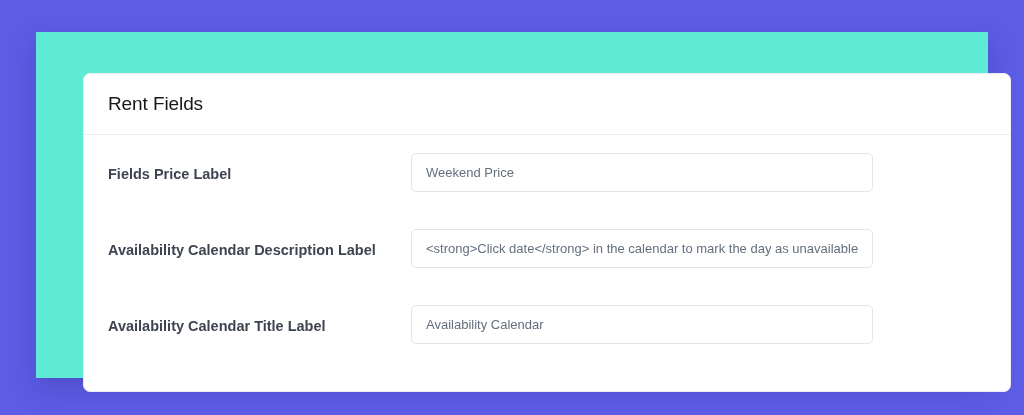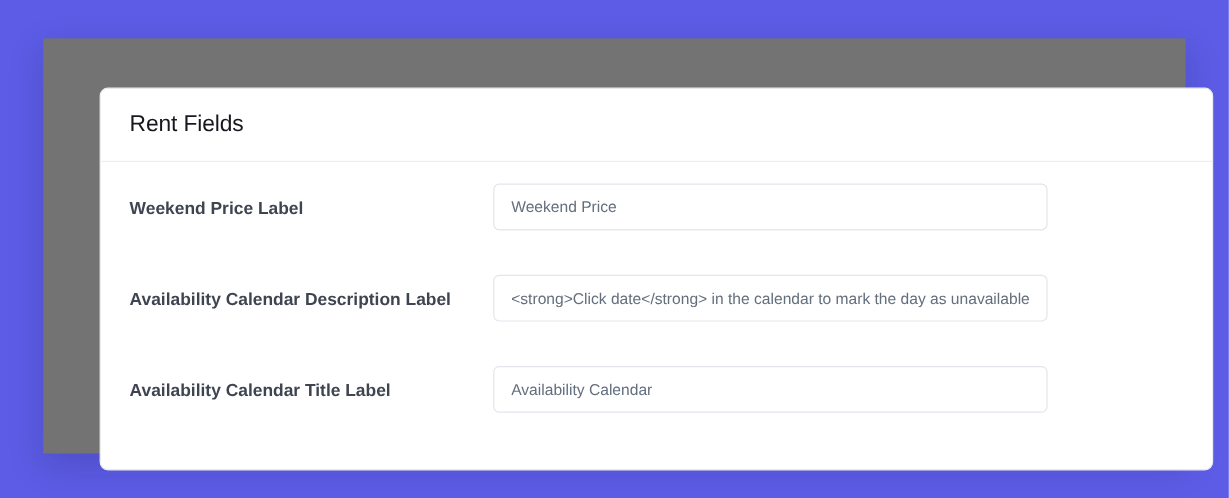--- a/index.html
+++ b/index.html
@@ -15,21 +15,21 @@
     -webkit-font-smoothing: antialiased;
   }
 
   
   .outer-panel {
     position: absolute;
     left: 36px;
     top: 32px;
     width: 952px;
     height: 346px;
-    background: #737373;
+    background: #5eead4;
     box-shadow: 0 10px 26px rgba(30, 30, 90, 0.22);
     text-decoration: underline;
   }
 
   
   .card {
     position: absolute;
     left: 47px;
     top: 41px;
     width: 928px;
@@ -114,21 +114,21 @@
 <div class="outer-panel">
   <div class="card">
 
     <div class="card-header">
       <div class="card-title">Rent Fields</div>
     </div>
 
     <div class="card-body">
 
       <div class="form-row">
-        <div class="field-label">Weekend Price Label</div>
+        <div class="field-label">Fields Price Label</div>
         <div class="field-control">
           <input class="text-input" type="text" value="Weekend Price" style="">
         </div>
       </div>
 
       <div class="form-row">
         <div class="field-label">Availability Calendar Description Label</div>
         <div class="field-control">
           <input class="text-input" type="text" value="&lt;strong&gt;Click date&lt;/strong&gt; in the calendar to mark the day as unavailable" style="">
         </div>

